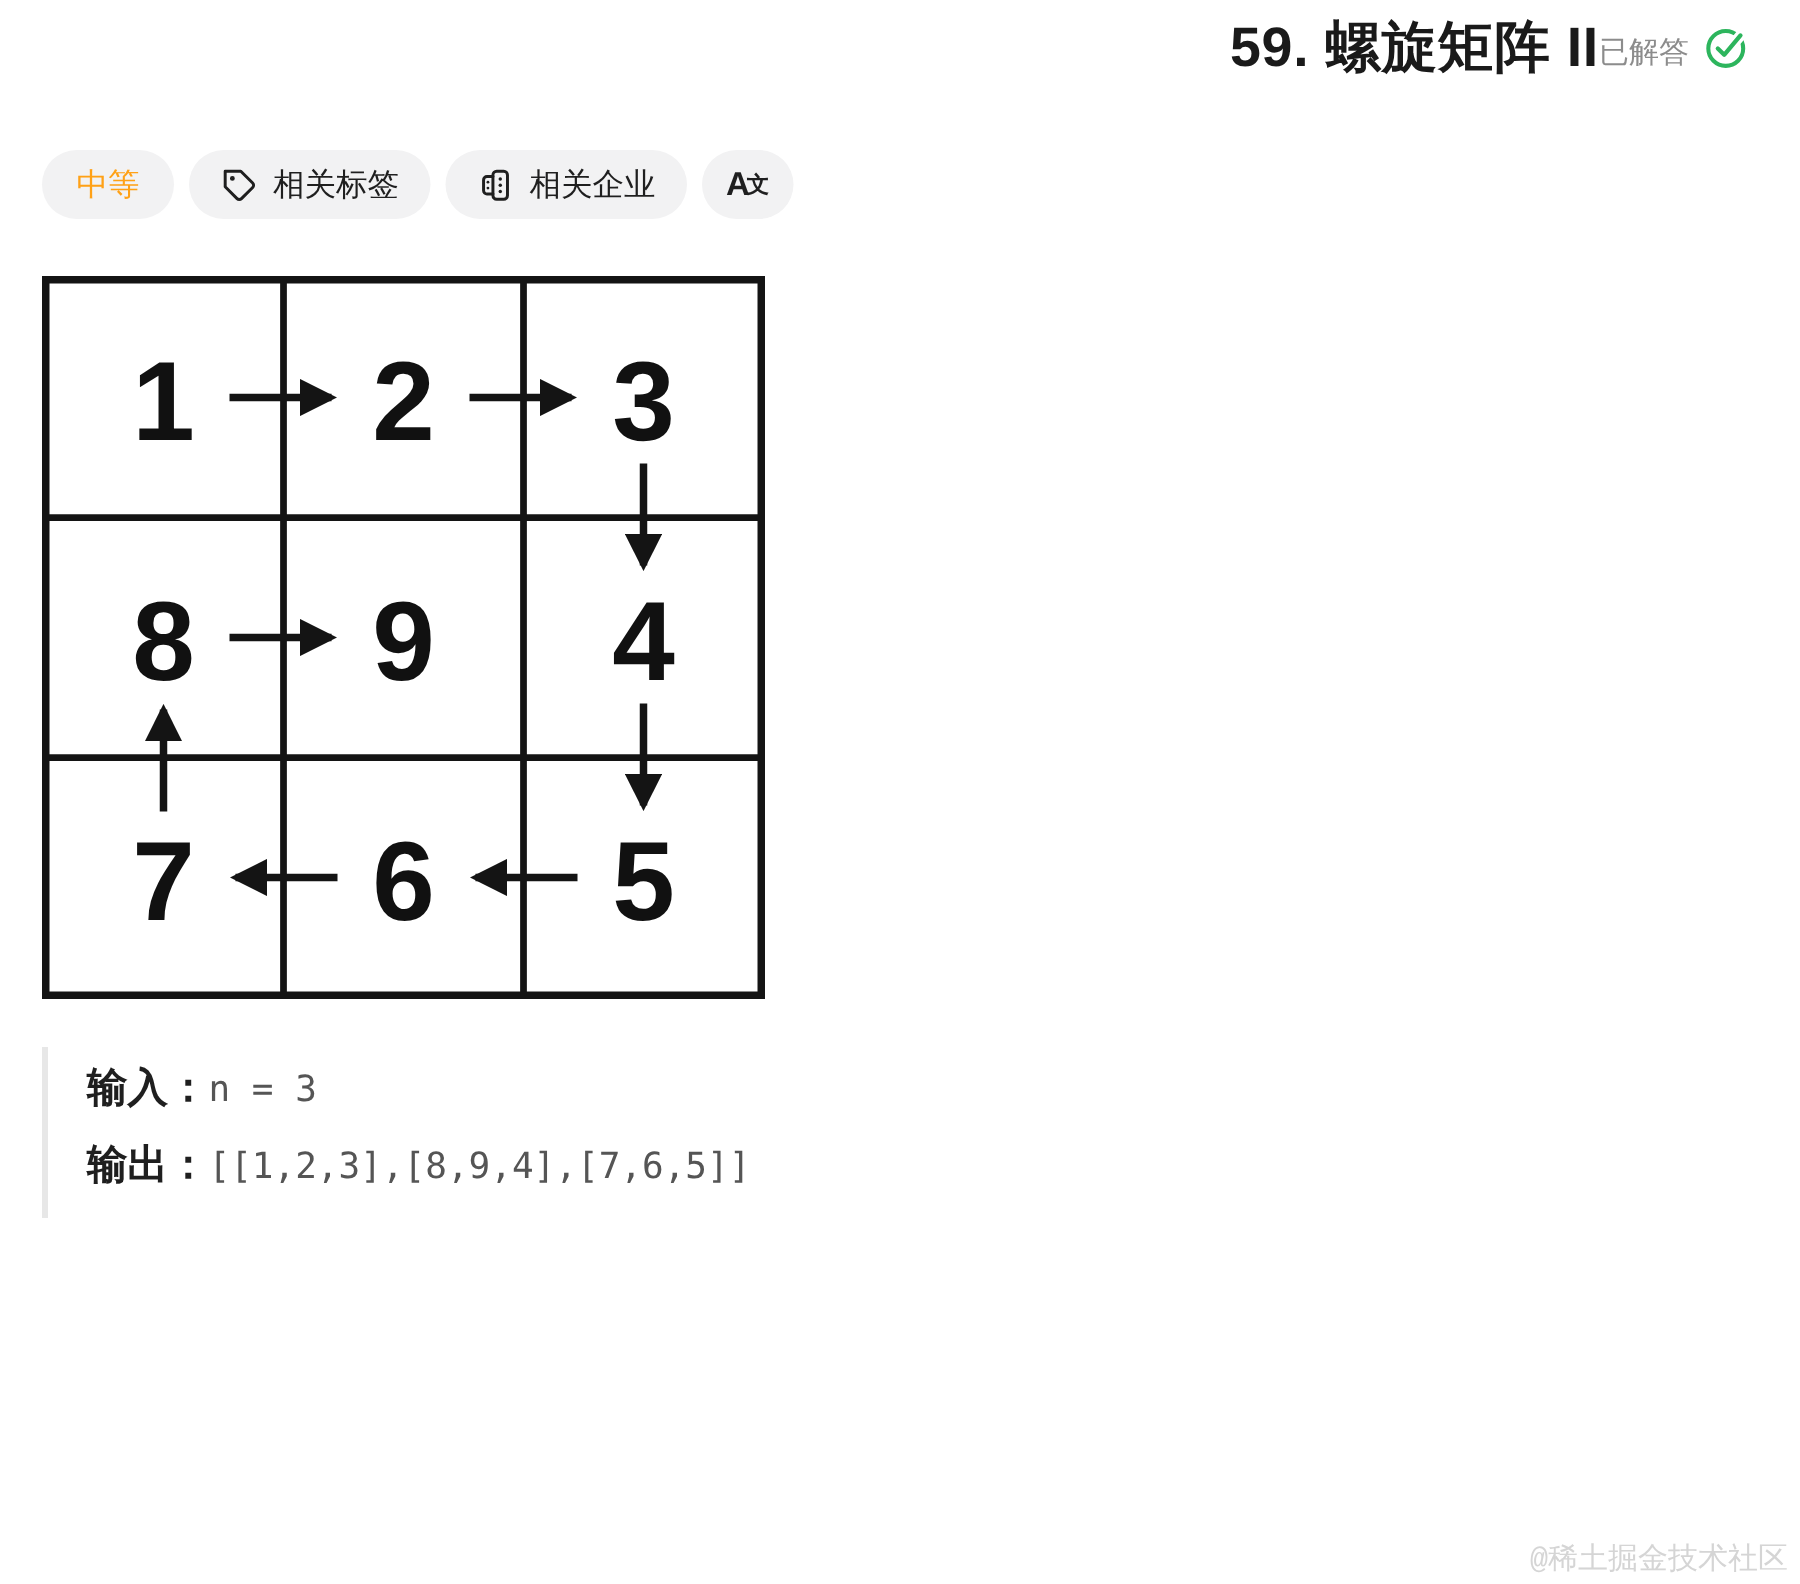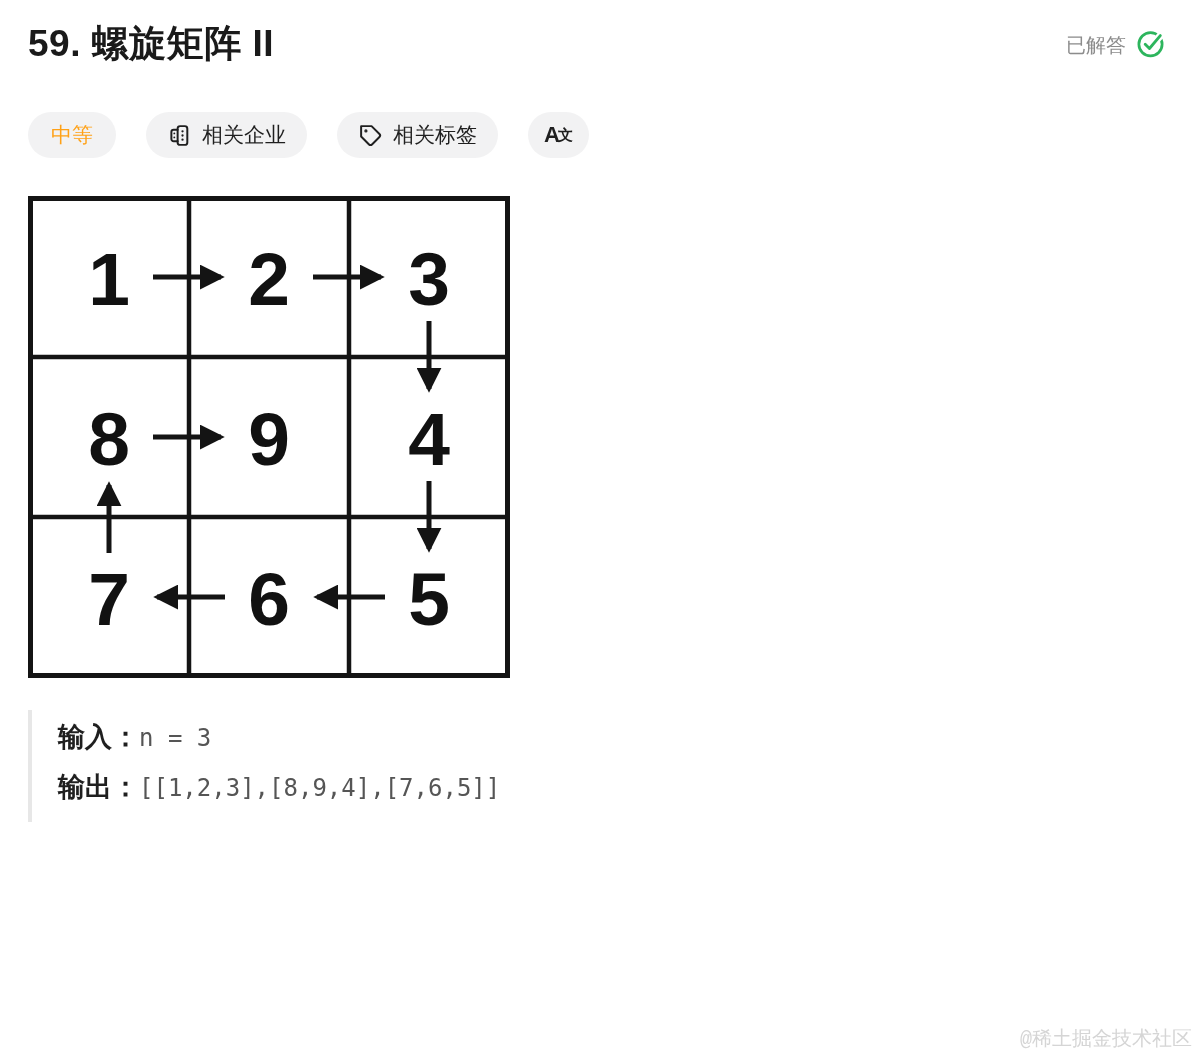--- a/index.html
+++ b/index.html
@@ -5,27 +5,27 @@
   * { margin:0; padding:0; box-sizing:border-box; }
   html,body { background:#ffffff; }
   body {
     width:1200px; height:1056px; overflow:hidden; position:relative;
     font-family:"Liberation Sans","DejaVu Sans",sans-serif;
     color:#262626;
   }
   .page { padding:0 28px; position:relative; height:100%; }
 
   
-  .header-row { display:flex; justify-content:space-between; align-items:flex-start; padding-top:20px; }
+  .header-row { display:flex; justify-content:flex-end; align-items:flex-start; padding-top:8px; }
   .title { font-size:37px; font-weight:700; color:#1a1a1a; line-height:48px; letter-spacing:0.5px; }
   .solved { display:flex; align-items:center; gap:9px; margin-top:8px; margin-right:6px; }
   .solved-label { font-size:20px; color:#8c8c8c; }
 
   
-  .tags-row { display:flex; align-items:center; gap:30px; margin-top:44px; }
+  .tags-row { display:flex; align-items:center; gap:10px; margin-top:44px; }
   .pill-btn {
     display:inline-flex; align-items:center; gap:10px; height:46px;
     background:#f2f2f3; border:none; border-radius:23px; padding:0 21px;
     font-size:21px; color:#1f1f1f; font-family:inherit; cursor:pointer; white-space:nowrap;
   }
   .pill-btn.difficulty { font-weight:500; padding:0 23px; }
   .pill-btn .icn { display:inline-flex; }
   .translate-a { font-size:22px; font-weight:600; }
   .translate-wen { font-size:15px; font-weight:700; margin-left:-2px; margin-top:4px; }
 
@@ -66,41 +66,41 @@
         </svg>
       </span>
     </div>
   </div>
 
   <div class="tags-row">
     <button class="pill-btn difficulty" style="color:#ffa116;">中等</button>
 
     <button class="pill-btn">
       <span class="icn">
+        <svg width="25" height="25" viewBox="0 0 24 24" fill="none" stroke="#1f1f1f" stroke-width="1.9" stroke-linejoin="round">
+          <path d="M20.59 13.41l-7.17 7.17a2 2 0 0 1-2.83 0L3 13V3h10l7.59 7.59a2 2 0 0 1 0 2.82z"></path>
+          <circle cx="7.6" cy="7.6" r="0.6" fill="#1f1f1f"></circle>
+        </svg>
+      </span>
+      <span>相关标签</span>
+    </button>
+
+    <button class="pill-btn">
+      <span class="icn">
         <svg width="25" height="25" viewBox="0 0 24 24" fill="none" stroke="#1f1f1f" stroke-width="1.9" stroke-linecap="round">
           <rect x="10.2" y="3" width="9.3" height="18" rx="2.4"></rect>
           <path d="M10.2 6.4 H6.4 a2.2 2.2 0 0 0 -2.2 2.2 v6.8 a2.2 2.2 0 0 0 2.2 2.2 h3.8"></path>
           <circle cx="14.9" cy="8" r="1.1" fill="#1f1f1f" stroke="none"></circle>
           <circle cx="14.9" cy="12" r="1.1" fill="#1f1f1f" stroke="none"></circle>
           <circle cx="14.9" cy="16" r="1.1" fill="#1f1f1f" stroke="none"></circle>
           <circle cx="7" cy="10" r="0.9" fill="#1f1f1f" stroke="none"></circle>
           <circle cx="7" cy="13.8" r="0.9" fill="#1f1f1f" stroke="none"></circle>
         </svg>
       </span>
       <span>相关企业</span>
-    </button>
-
-    <button class="pill-btn">
-      <span class="icn">
-        <svg width="25" height="25" viewBox="0 0 24 24" fill="none" stroke="#1f1f1f" stroke-width="1.9" stroke-linejoin="round">
-          <path d="M20.59 13.41l-7.17 7.17a2 2 0 0 1-2.83 0L3 13V3h10l7.59 7.59a2 2 0 0 1 0 2.82z"></path>
-          <circle cx="7.6" cy="7.6" r="0.6" fill="#1f1f1f"></circle>
-        </svg>
-      </span>
-      <span>相关标签</span>
     </button>
 
     <button class="pill-btn" style="padding:0 16px;">
       <span style="display:inline-flex;align-items:flex-start;">
         <span class="translate-a">A</span>
           <span class="translate-wen">文</span>
       </span>
     </button>
   </div>
 

